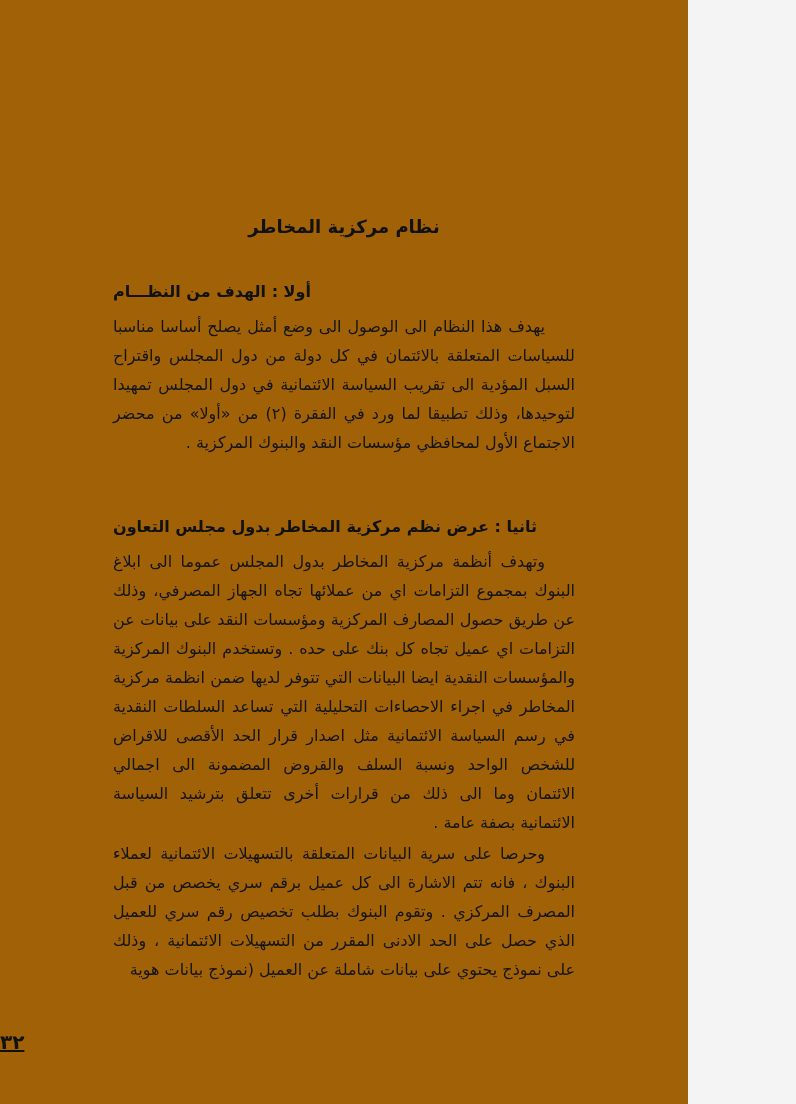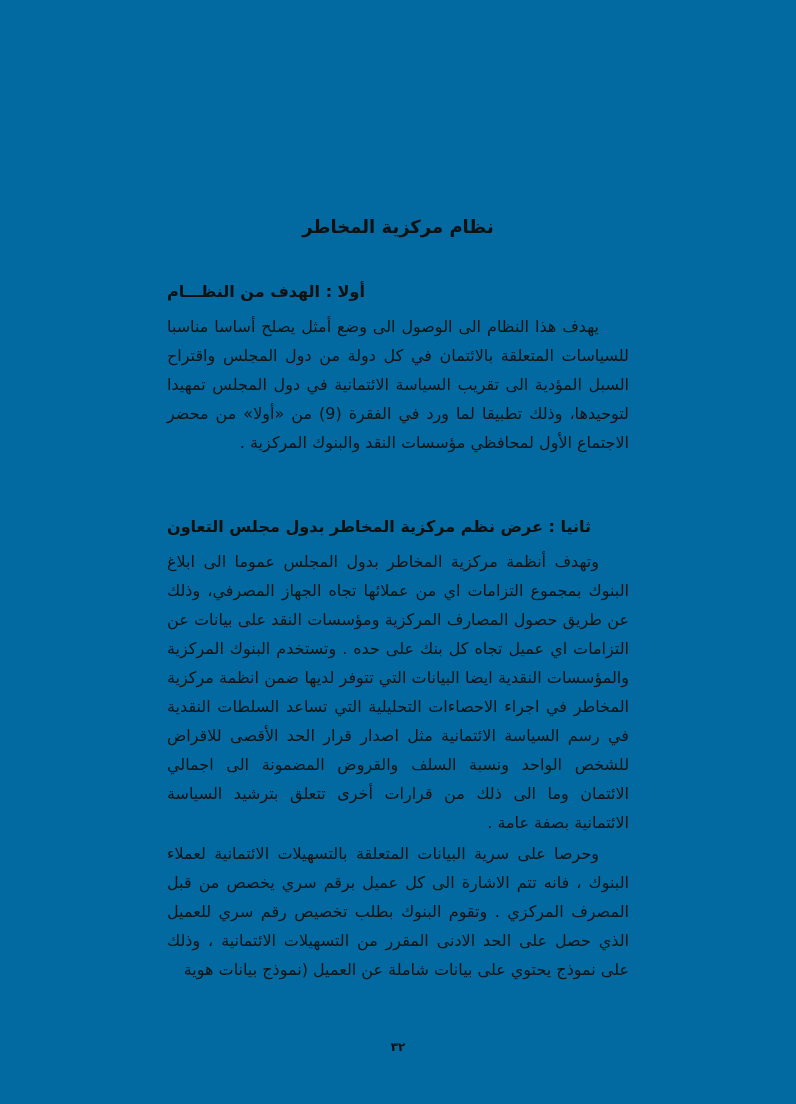--- a/index.html
+++ b/index.html
@@ -5,23 +5,23 @@
   * { margin: 0; padding: 0; box-sizing: border-box; }
   html, body { background: #f4f4f4; }
   body {
     width: 796px;
     height: 1104px;
     font-family: "DejaVu Sans", sans-serif;
     color: #1a1a1a;
   }
   .page {
     position: relative;
-    width: 796px;
+    width: 688px;
     height: 1104px;
-    background: #0369a1;
+    background: #a16207;
     overflow: hidden;
   }
   .content {
     direction: rtl;
     width: 462px;
     margin: 0 auto;
     padding-top: 210px;
   }
   .doc-title {
     text-align: center;
@@ -47,40 +47,41 @@
     text-align: justify;
     text-indent: 30px;
     color: #141414;
     margin-bottom: 2px;
   }
   .page-number {
     position: absolute;
     bottom: 50px;
     left: 0;
     width: 100%;
-    text-align: center;
-    font-size: 12px;
+    text-align: left;
+    font-size: 20px;
     font-weight: bold;
     color: #111111;
     direction: rtl;
+    text-decoration: underline;
   }
 </style>
 </head>
 <body>
 
 <div class="page">
   <div class="content">
 
     <h1 class="doc-title">
       <span class="title-line">نظام مركزية المخاطر</span>
     </h1>
 
     <h2 class="section-heading">أولا : الهدف من النظـــام</h2>
 
-    <p class="body-para">يهدف هذا النظام الى الوصول الى وضع أمثل يصلح أساسا مناسبا للسياسات المتعلقة بالائتمان في كل دولة من دول المجلس واقتراح السبل المؤدية الى تقريب السياسة الائتمانية في دول المجلس تمهيدا لتوحيدها، وذلك تطبيقا لما ورد في الفقرة (9) من «أولا» من محضر الاجتماع الأول لمحافظي مؤسسات النقد والبنوك المركزية .</p>
+    <p class="body-para">يهدف هذا النظام الى الوصول الى وضع أمثل يصلح أساسا مناسبا للسياسات المتعلقة بالائتمان في كل دولة من دول المجلس واقتراح السبل المؤدية الى تقريب السياسة الائتمانية في دول المجلس تمهيدا لتوحيدها، وذلك تطبيقا لما ورد في الفقرة (٢) من «أولا» من محضر الاجتماع الأول لمحافظي مؤسسات النقد والبنوك المركزية .</p>
 
     <h2 class="section-heading second">ثانيا : عرض نظم مركزية المخاطر بدول مجلس التعاون</h2>
 
 
     <p class="body-para">وتهدف أنظمة مركزية المخاطر بدول المجلس عموما الى ابلاغ البنوك بمجموع التزامات اي من عملائها تجاه الجهاز المصرفي، وذلك عن طريق حصول المصارف المركزية ومؤسسات النقد على بيانات عن التزامات اي عميل تجاه كل بنك على حده . وتستخدم البنوك المركزية والمؤسسات النقدية ايضا البيانات التي تتوفر لديها ضمن انظمة مركزية المخاطر في اجراء الاحصاءات التحليلية التي تساعد السلطات النقدية في رسم السياسة الائتمانية مثل اصدار قرار الحد الأقصى للاقراض للشخص الواحد ونسبة السلف والقروض المضمونة الى اجمالي الائتمان وما الى ذلك من قرارات أخرى تتعلق بترشيد السياسة الائتمانية بصفة عامة .</p>
 
     <p class="body-para">وحرصا على سرية البيانات المتعلقة بالتسهيلات الائتمانية لعملاء البنوك ، فانه تتم الاشارة الى كل عميل برقم سري يخصص من قبل المصرف المركزي . وتقوم البنوك بطلب تخصيص رقم سري للعميل الذي حصل على الحد الادنى المقرر من التسهيلات الائتمانية ، وذلك على نموذج يحتوي على بيانات شاملة عن العميل (نموذج بيانات هوية</p>
 
   </div>
 

